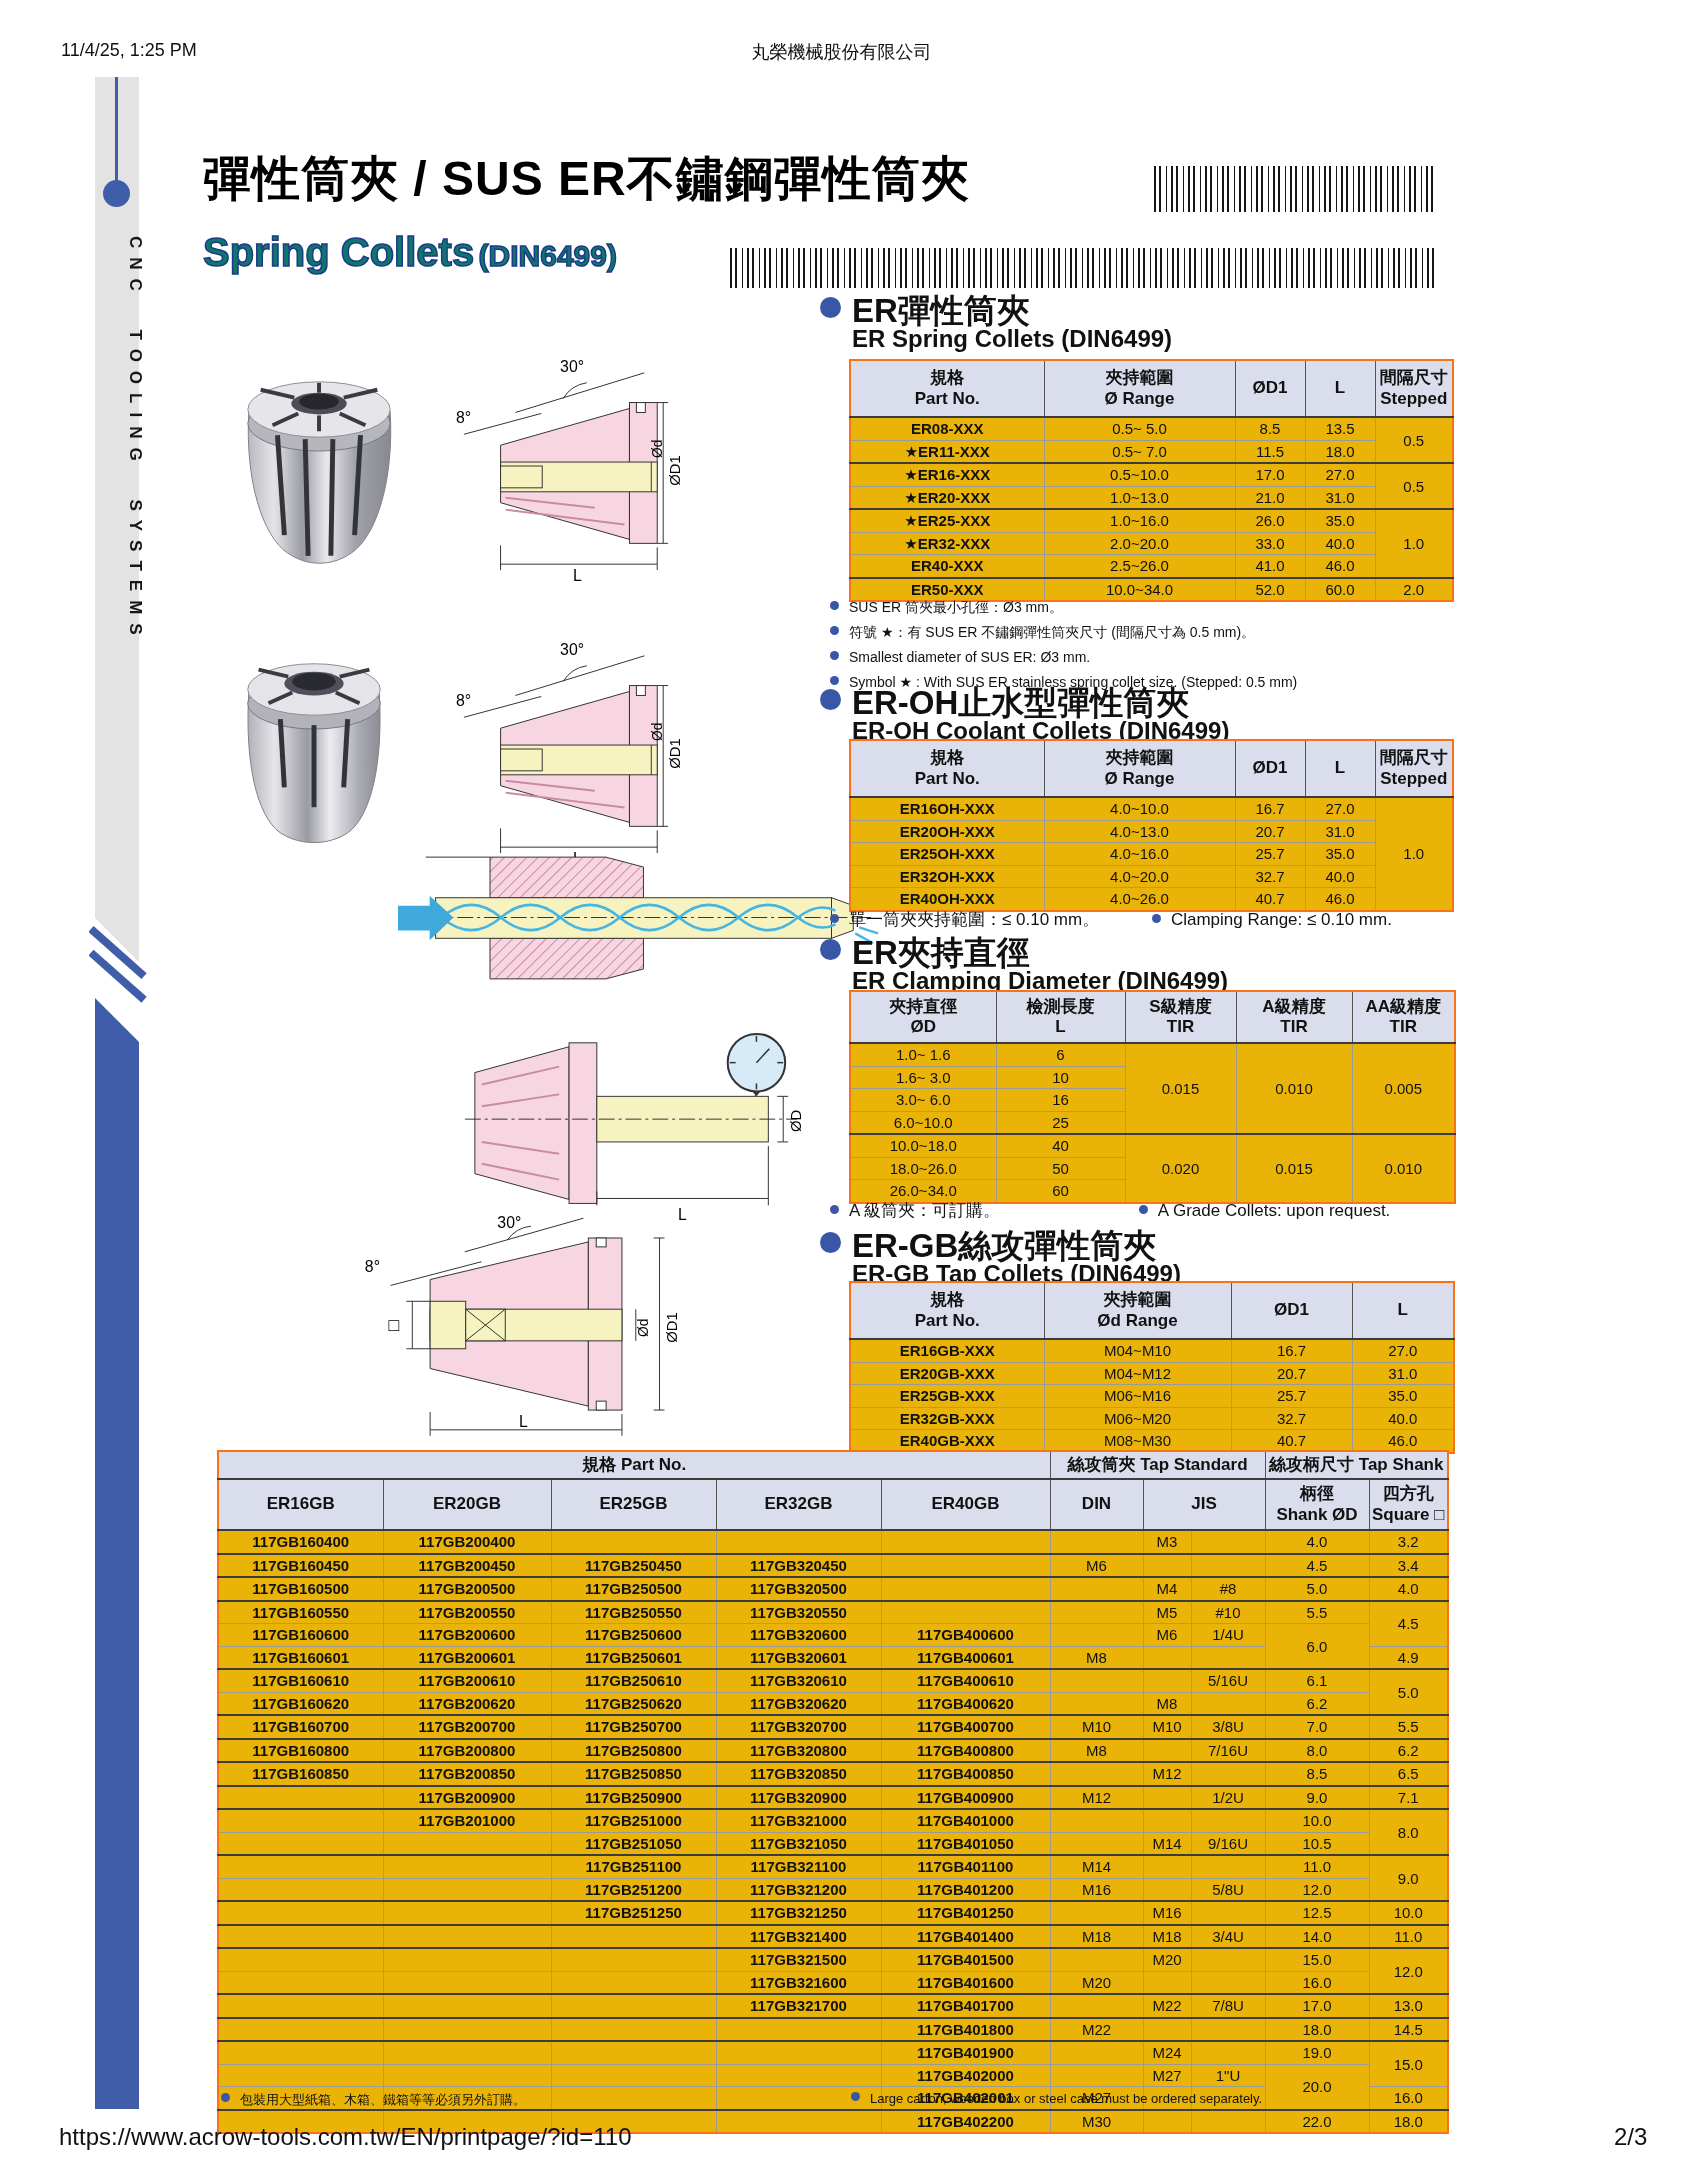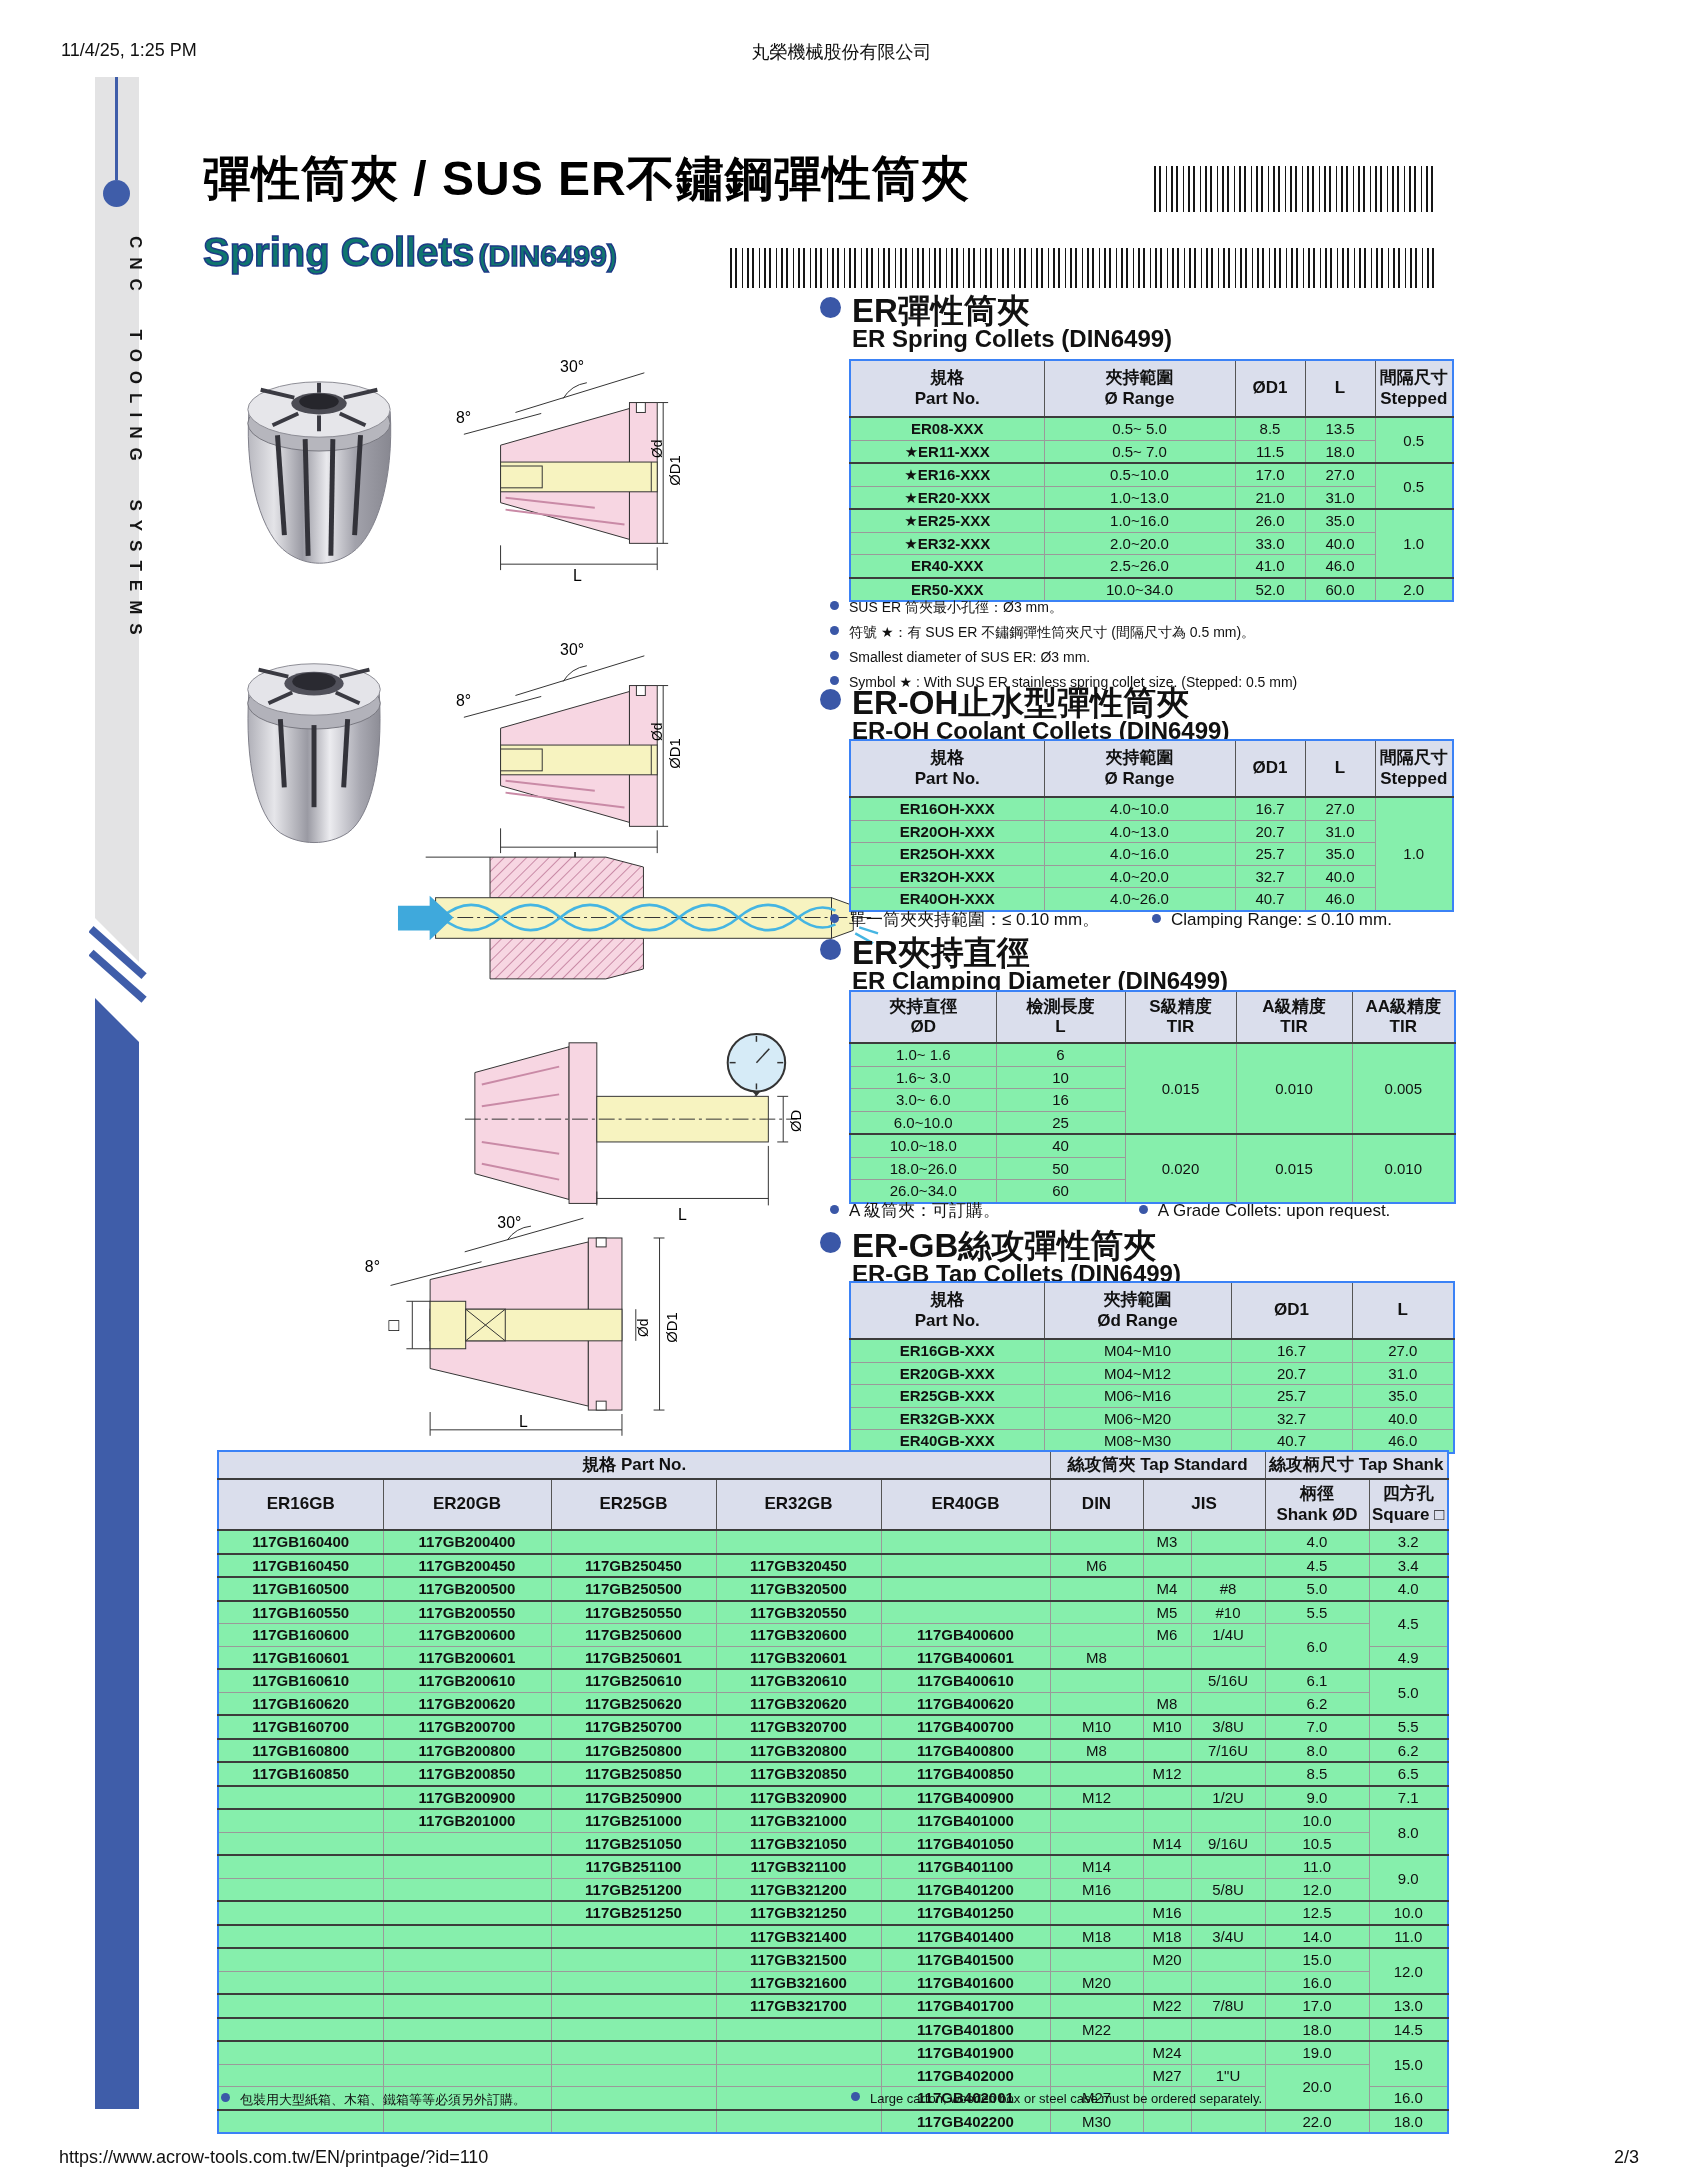--- a/index.html
+++ b/index.html
@@ -3,21 +3,21 @@
 <meta charset="utf-8">
 <style>
   html,body{margin:0;padding:0;}
   body{width:1683px;height:2178px;position:relative;background:#ffffff;
        font-family:"Liberation Sans","DejaVu Sans",sans-serif;color:#111;overflow:hidden;}
 
   
   .print-header{position:absolute;left:0;top:40px;width:1683px;height:24px;font-size:18px;}
   .ph-date{position:absolute;left:61px;top:0;}
   .ph-company{position:absolute;left:0;top:0;width:1683px;text-align:center;}
-  .print-footer{position:absolute;left:0;top:2123px;width:1683px;height:24px;font-size:18px;margin-top:24px;}
+  .print-footer{position:absolute;left:0;top:2123px;width:1683px;height:24px;font-size:24px;}
   .pf-url{position:absolute;left:59px;top:0;}
   .pf-page{position:absolute;left:1614px;top:0;}
 
   
   .side-gray{position:absolute;left:95px;top:77px;width:44px;height:885px;background:#e3e3e4;
              clip-path:polygon(0 0,100% 0,100% 100%,0 calc(100% - 44px));}
   .side-line{position:absolute;left:115px;top:77px;width:3px;height:103px;background:#3f5da9;}
   .side-dot{position:absolute;left:103px;top:180px;width:27px;height:27px;border-radius:50%;background:#3f5da9;}
   .side-text{position:absolute;left:145px;top:236px;width:426px;transform:rotate(90deg);
              transform-origin:0 0;font-size:17px;font-weight:bold;letter-spacing:9px;word-spacing:16px;color:#151515;}
@@ -37,21 +37,21 @@
   .bars2{left:730px;top:248px;width:706px;height:40px;}
 
   
   .sec{position:absolute;left:820px;}
   .sec .bullet{position:absolute;left:0;top:8px;width:21px;height:21px;border-radius:50%;background:#3a57a7;}
   .sec .zh{position:absolute;left:32px;top:0;font-size:33px;font-weight:bold;white-space:nowrap;}
   .sec .en{position:absolute;left:32px;top:36px;font-size:24px;font-weight:bold;white-space:nowrap;}
 
   
   .tbl-wrap{position:absolute;}
-  .tbl-wrap table{border-collapse:collapse;table-layout:fixed;border:2px solid #3b82f6;background:#86efac;}
+  .tbl-wrap table{border-collapse:collapse;table-layout:fixed;border:2px solid #f97316;background:#eab308;}
   .tbl-wrap th{background:#dadeec;font-weight:bold;font-size:17px;line-height:1.2;
                border:1.5px solid #555;white-space:pre-line;padding:0 2px;}
   .tbl-wrap td{font-size:15px;text-align:center;border:1px solid #9a9a9a;height:21.5px;
                padding:0;line-height:1;white-space:nowrap;overflow:hidden;}
   .tbl-wrap thead th{border-bottom:2px solid #3c3c3c;}
   .tbl-wrap tr.thick td{border-top:2px solid #3c3c3c;}
   .tbl-wrap td.b{font-weight:bold;}
   .h56 thead th{height:55px;}
   .h51 thead th{height:50px;}
   .big thead tr:first-child th{height:26px;font-size:17px;}

